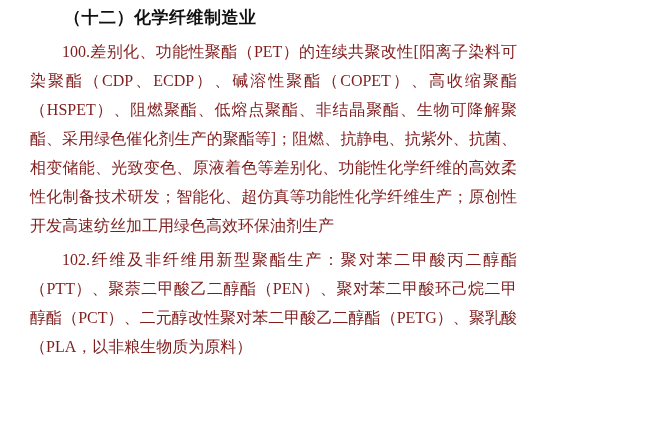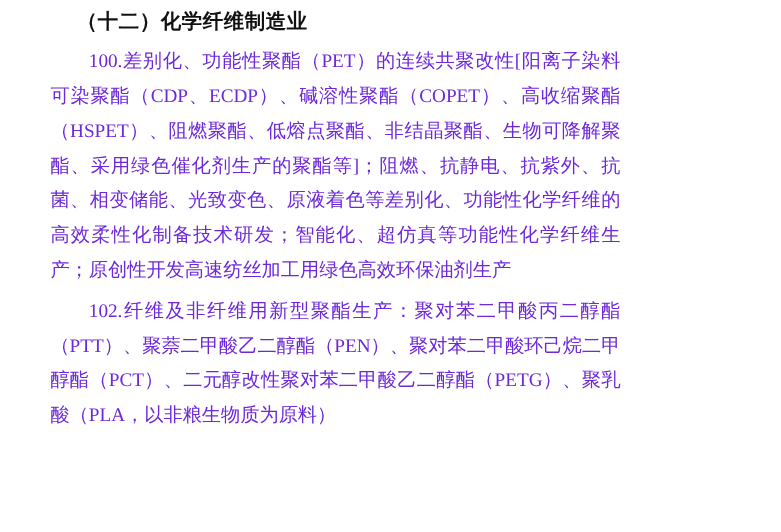--- a/index.html
+++ b/index.html
@@ -26,27 +26,27 @@
     margin: 2px 0 8px 0;
     text-indent: 2em;
     font-family: "Liberation Sans", "DejaVu Sans", sans-serif;
     font-weight: 700;
     font-size: 17px;
     line-height: 22px;
     color: #111111;
     letter-spacing: 0.5px;
   }
   .para {
-    margin: 0 0 0 12px;
+    margin: 0 0 0 0;
     text-indent: 2em;
     font-family: "Liberation Serif", "DejaVu Serif", serif;
     font-size: 16px;
     line-height: 29px;
     text-align: justify;
-    color: #6d28d9;
+    color: #7f1d1d;
   }
   .para + .para {
     margin-top: 5px;
   }
 </style>
 </head>
 <body>
 
 <div class="page">
   <div class="doc">

